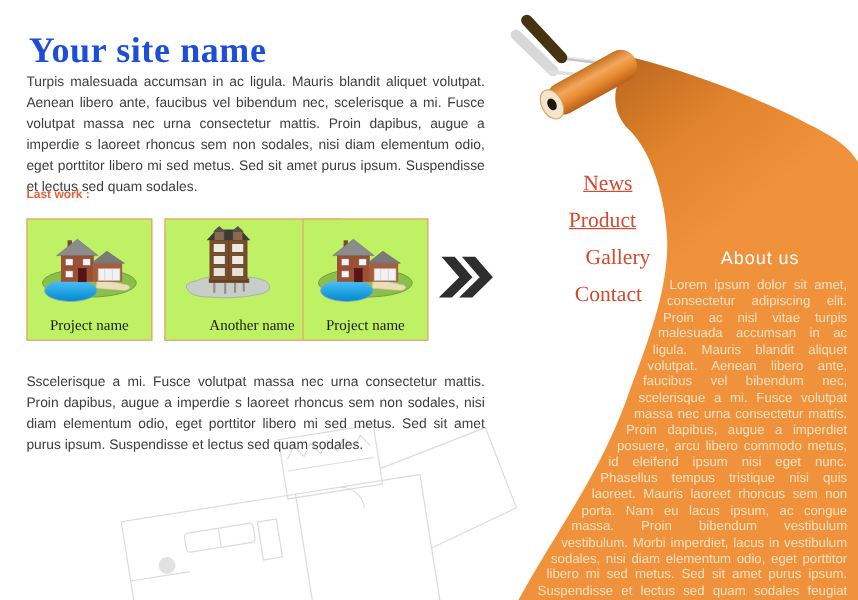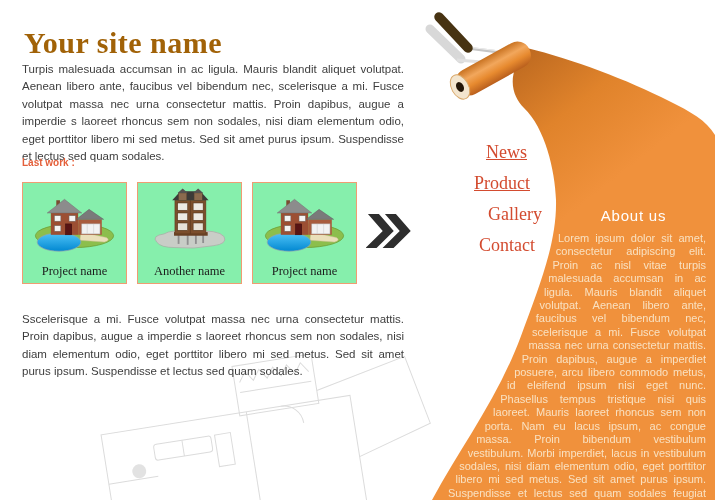--- a/index.html
+++ b/index.html
@@ -1,29 +1,29 @@
 <!DOCTYPE html>
 <html><head>
 <meta charset="utf-8">
 <style>
   html,body{margin:0;padding:0;background:#fff;}
   .stage{position:relative;width:715px;height:500px;background:#ffffff;overflow:hidden;
          font-family:"Liberation Sans",sans-serif;}
   .bg-svg{position:absolute;left:0;top:0;width:715px;height:500px;pointer-events:none;}
   .site-name{position:absolute;left:24px;top:6px;font-family:"Liberation Serif",serif;
-             font-size:30px;color:#a16207;letter-spacing:0.5px;}
+             font-size:30px;color:#1d4ed8;letter-spacing:0.5px;}
   .para{position:absolute;left:22px;width:382px;font-size:11.5px;line-height:17.5px;
         color:#3D3D3D;text-align:justify;}
   .para-intro{top:49px;}
   .para-outro{top:299px;}
   .last-work{position:absolute;left:22px;top:149px;font-family:Liberation Sans, sans-serif;
              font-size:10px;color:#E45F3A;}
   .card{position:absolute;top:182px;width:103px;height:100px;border:1px solid #F09C72;
-        background:#86efac;cursor:pointer;}
-  .card-1{left:22px;} .card-2{left:137px;} .card-3{left:252px;}
+        background:#bef264;cursor:pointer;}
+  .card-1{left:22px;} .card-2{left:137px;padding-left:41px;} .card-3{left:252px;}
   .card svg.art{position:absolute;left:6px;top:4px;width:91px;height:72px;}
   .card .caption{position:absolute;left:0;right:0;bottom:4px;text-align:center;
                  font-family:"Liberation Serif",serif;font-size:12.5px;color:#1B1B1B;}
   .more{position:absolute;left:366px;top:213px;width:46px;height:36px;cursor:pointer;}
   .nav-link{position:absolute;font-family:"Liberation Serif",serif;font-size:18px;
             color:#D34B2F;cursor:pointer;z-index:3;}
   .nav-news{left:486px;top:142px;text-decoration:underline;} .nav-product{left:474px;top:173px;text-decoration:underline;}
   .nav-gallery{left:488px;top:204px;} .nav-contact{left:479px;top:235px;}
   .about-heading{position:absolute;left:556px;top:207px;width:155px;text-align:center;
                  font-weight:normal;font-size:15px;color:#FFFFFF;letter-spacing:0.8px;z-index:2;}

